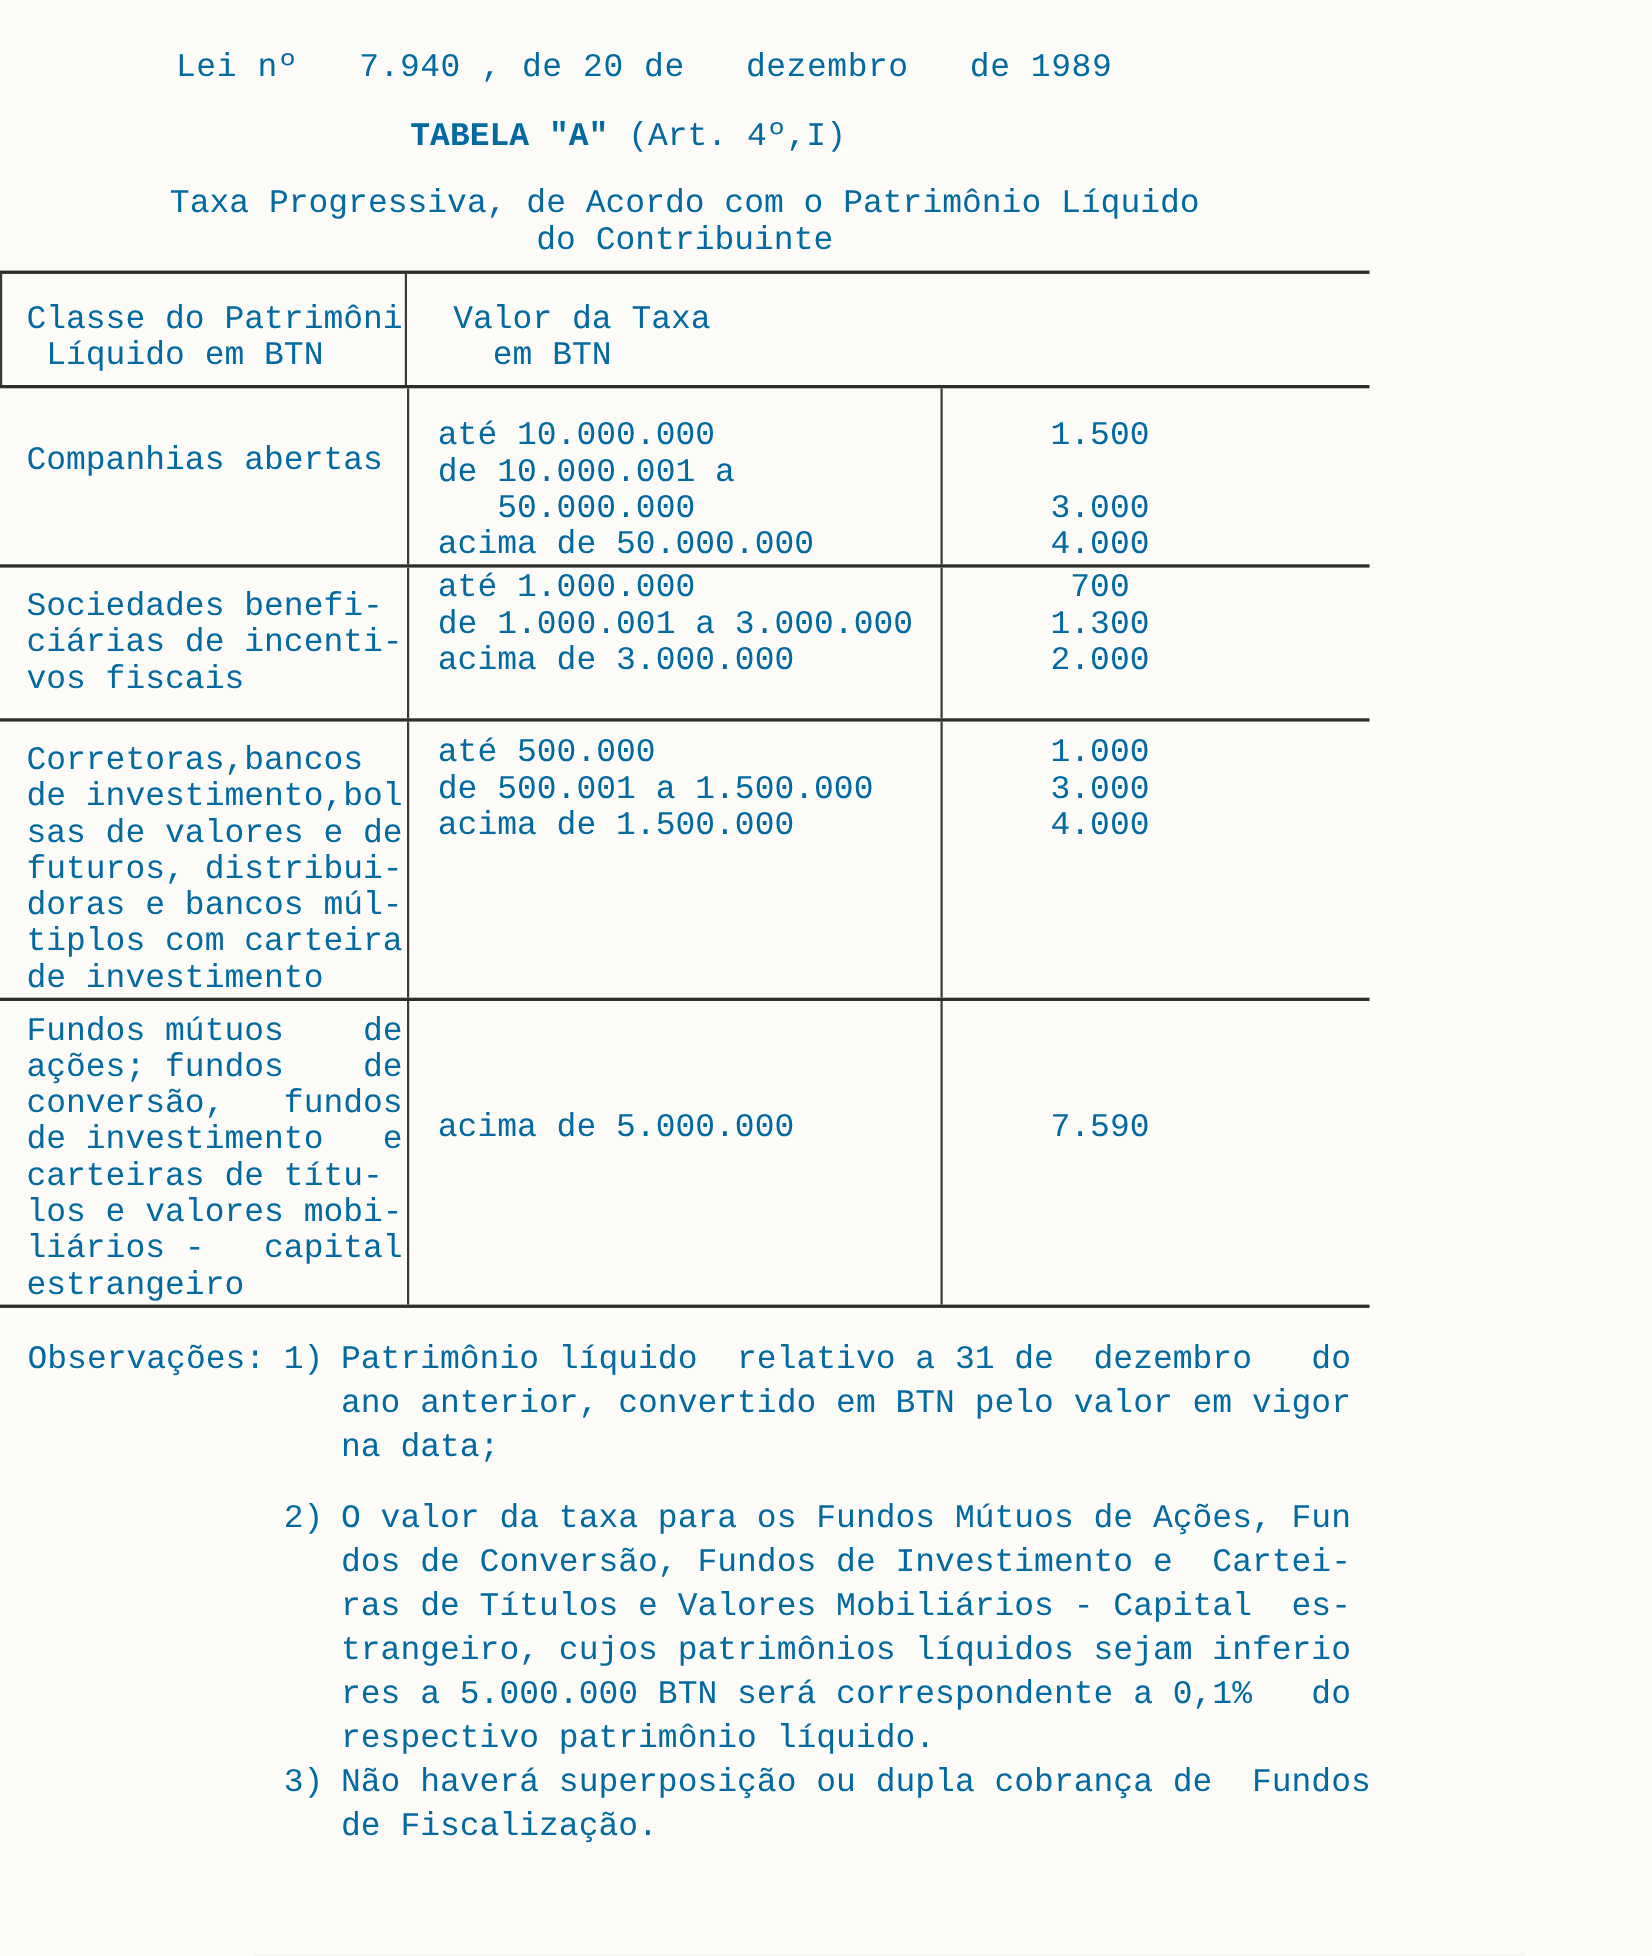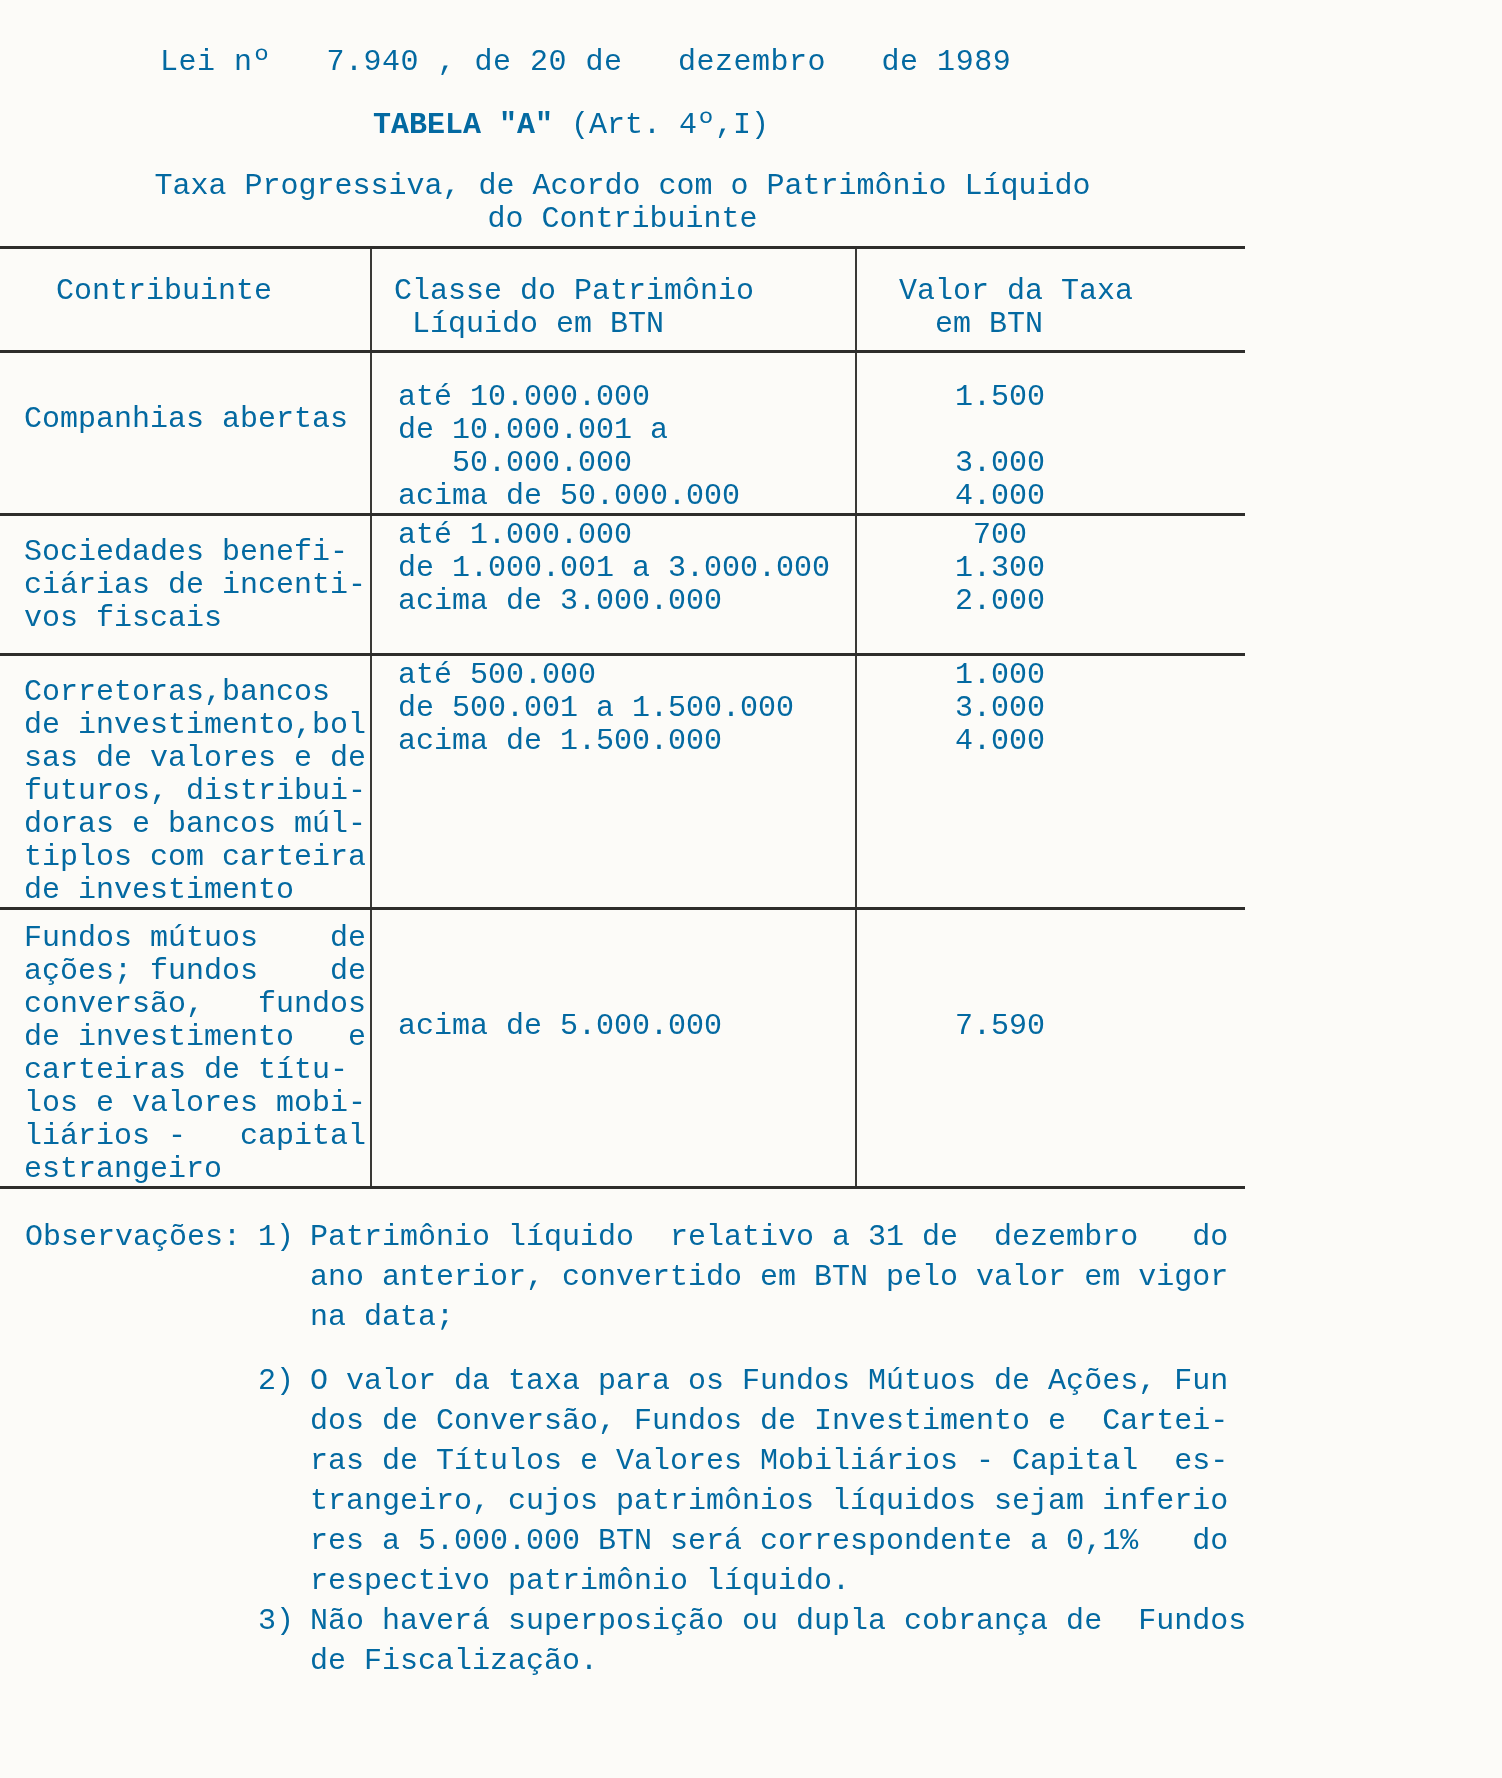--- a/index.html
+++ b/index.html
@@ -70,21 +70,21 @@
   .row-1 { min-height: 158px; }
   .row-1 .c1 { padding-top: 50px; }
   .row-1 .c2, .row-1 .c3 { padding-top: 28px; }
 
   .row-2 { min-height: 137px; }
   .row-2 .c1 { padding-top: 20px; }
   .row-2 .c2, .row-2 .c3 { padding-top: 3px; }
 
   .row-3 { min-height: 249px; }
   .row-3 .c1 { padding-top: 20px; }
-  .row-3 .c2, .row-3 .c3 { padding-top: 3px; }
+  .row-3 .c2, .row-3 .c3 { padding-top: 13px; }
 
   .row-4 { min-height: 262px; }
   .row-4 .c1 { padding-top: 12px; }
   .row-4 .c2, .row-4 .c3 { padding-top: 100px; }
 
   
   .obs {
     display: flex;
     margin: 28px 0 0 25px;
     line-height: 40px;
@@ -110,21 +110,20 @@
   <div class="law-line">Lei nº   7.940 , de 20 de   dezembro   de 1989</div>
 
   <div class="table-title"><span class="bold">TABELA "A"</span><span> (Art. 4º,I)</span></div>
 
   <div class="subtitle">Taxa Progressiva, de Acordo com o Patrimônio Líquido
 do Contribuinte</div>
 
   <div class="tax-table">
 
     <div class="t-row row-header">
-      <div class="cell c1">Contribuinte</div>
       <div class="cell c2">Classe do Patrimônio
  Líquido em BTN</div>
       <div class="cell c3">Valor da Taxa
   em BTN</div>
     </div>
 
     <div class="t-row row-1">
       <div class="cell c1">Companhias abertas</div>
       <div class="cell c2">até 10.000.000
 de 10.000.001 a

